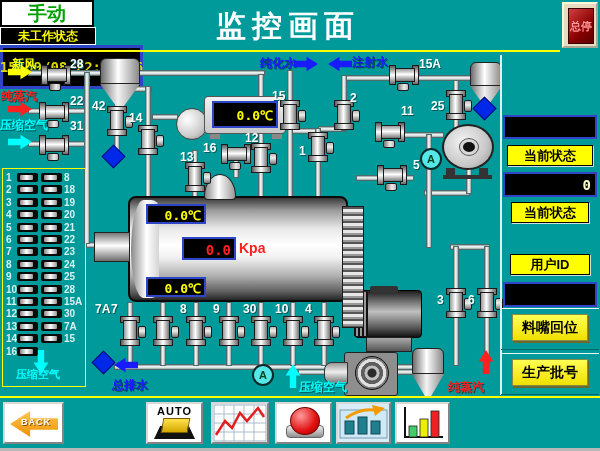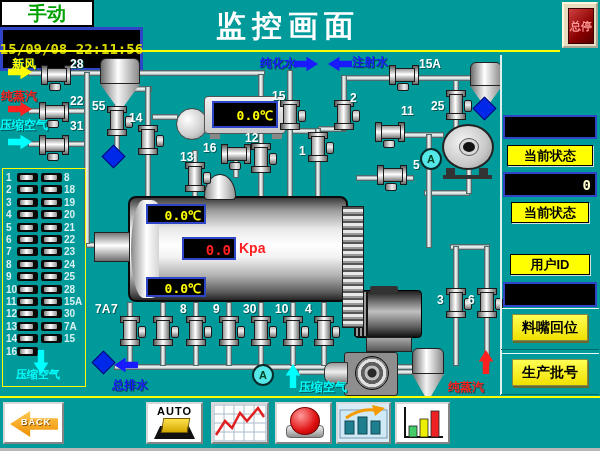--- a/index.html
+++ b/index.html
@@ -346,21 +346,21 @@
         <div class="fl-b"></div>
         <div class="knob"></div>
       </div>
       <div class="vlabel" style="left: 70px; top: 119px;">31</div>
       <div class="valve" style="left: 107px; top: 106px;">
         <div class="fl-t"></div>
         <div class="vbody"></div>
         <div class="fl-b"></div>
         <div class="knob"></div>
       </div>
-      <div class="vlabel" style="left: 92px; top: 99px;">55</div>
+      <div class="vlabel" style="left: 92px; top: 99px;">42</div>
       <div class="valve" style="left: 138px; top: 125px;">
         <div class="fl-t"></div>
         <div class="vbody"></div>
         <div class="fl-b"></div>
         <div class="knob"></div>
       </div>
       <div class="vlabel" style="left: 129px; top: 111px;">14</div>
       <div class="valve" style="left: 185px; top: 162px;">
         <div class="fl-t"></div>
         <div class="vbody"></div>
@@ -512,20 +512,21 @@
       <div class="flabel" style="left: 448px; top: 379px; color: rgb(255, 32, 32);">纯蒸汽</div>
       <div class="flow-arrow up" style="left: 474px; top: 354px; background: rgb(255, 32, 32);"></div>
     </div>
 
   <div class="abs" style="left:500px;top:55px;width:2px;height:340px;background:#dff0f0;z-index:5;"></div>
   <div id="mode-box">手动</div>
   <div class="blackbox" style="left:503px;top:115px;width:94px;height:24px;color:#ffffcc;font:bold 13px 'DejaVu Sans Mono',monospace;text-align:right;padding:3px 4px 0 0;"></div>
   <div class="ylabel" style="left:507px;top:145px;width:86px;height:21px;">当前状态</div>
   <div class="blackbox" style="left:503px;top:172px;width:94px;height:25px;color:#ffffcc;font:bold 14px 'DejaVu Sans Mono',monospace;text-align:right;padding:3px 4px 0 0;">0</div>
   <div class="ylabel" style="left:511px;top:202px;width:78px;height:21px;">当前状态</div>
+  <div id="status-value">未工作状态</div>
   <div class="ylabel" style="left:510px;top:254px;width:80px;height:21px;">用户ID</div>
   <div class="blackbox" style="left:503px;top:282px;width:94px;height:25px;color:#ffffcc;font:bold 13px 'DejaVu Sans Mono',monospace;text-align:right;padding:3px 4px 0 0;"></div>
   <div class="side-strip" style="top:308px;"></div>
   <div class="ybtn" style="left:512px;top:314px;width:76px;height:27px;">料嘴回位</div>
   <div class="side-strip" style="top:353px;"></div>
   <div class="ybtn" style="left:512px;top:359px;width:76px;height:27px;">生产批号</div>
 
   <div class="yline abs" style="left:0;top:396px;width:600px;height:2px;"></div>
   <div class="abs" style="left:0;top:448px;width:600px;height:3px;background:#b8b8b8;z-index:6;"></div>
 

